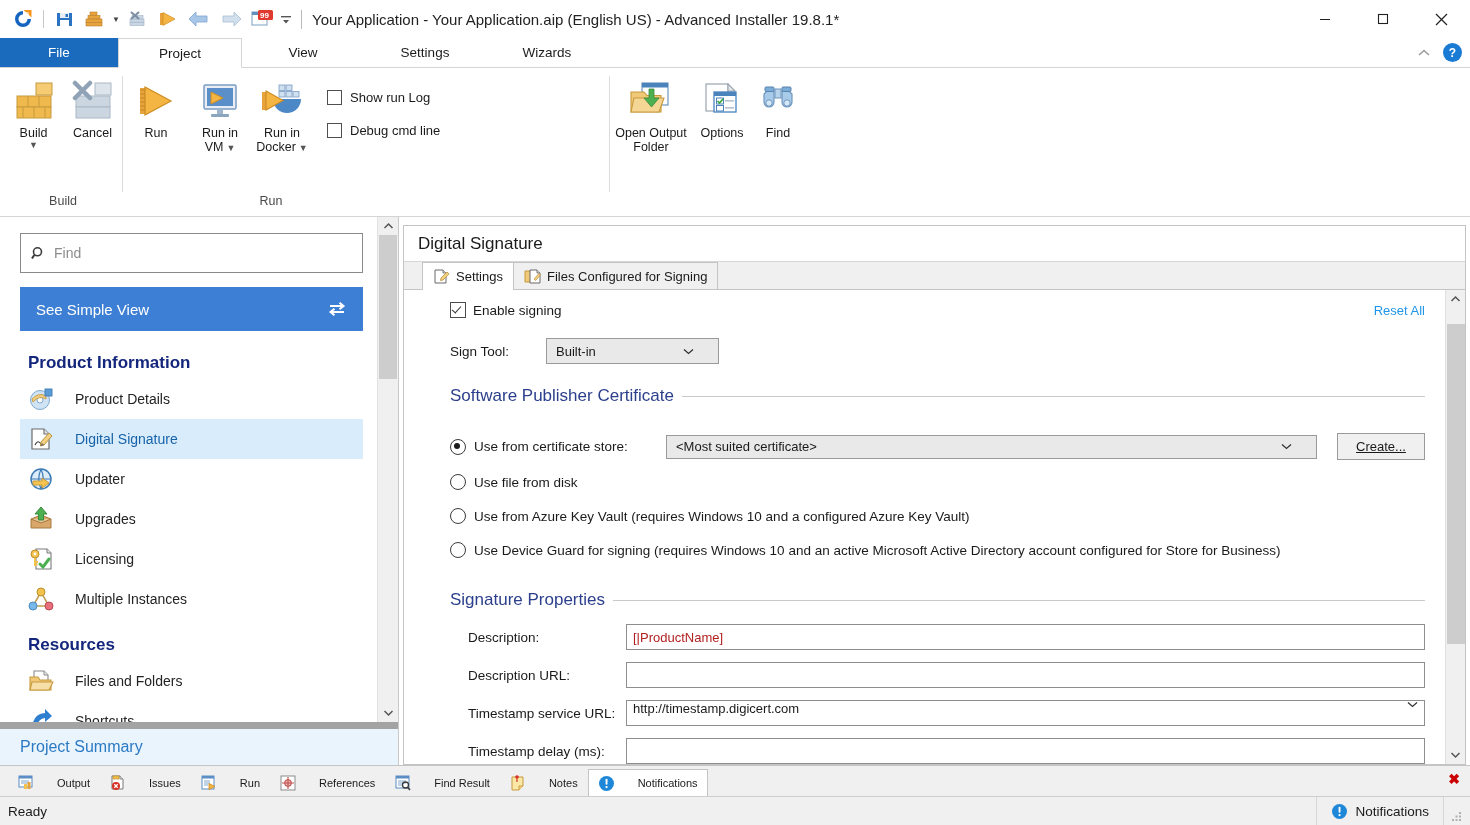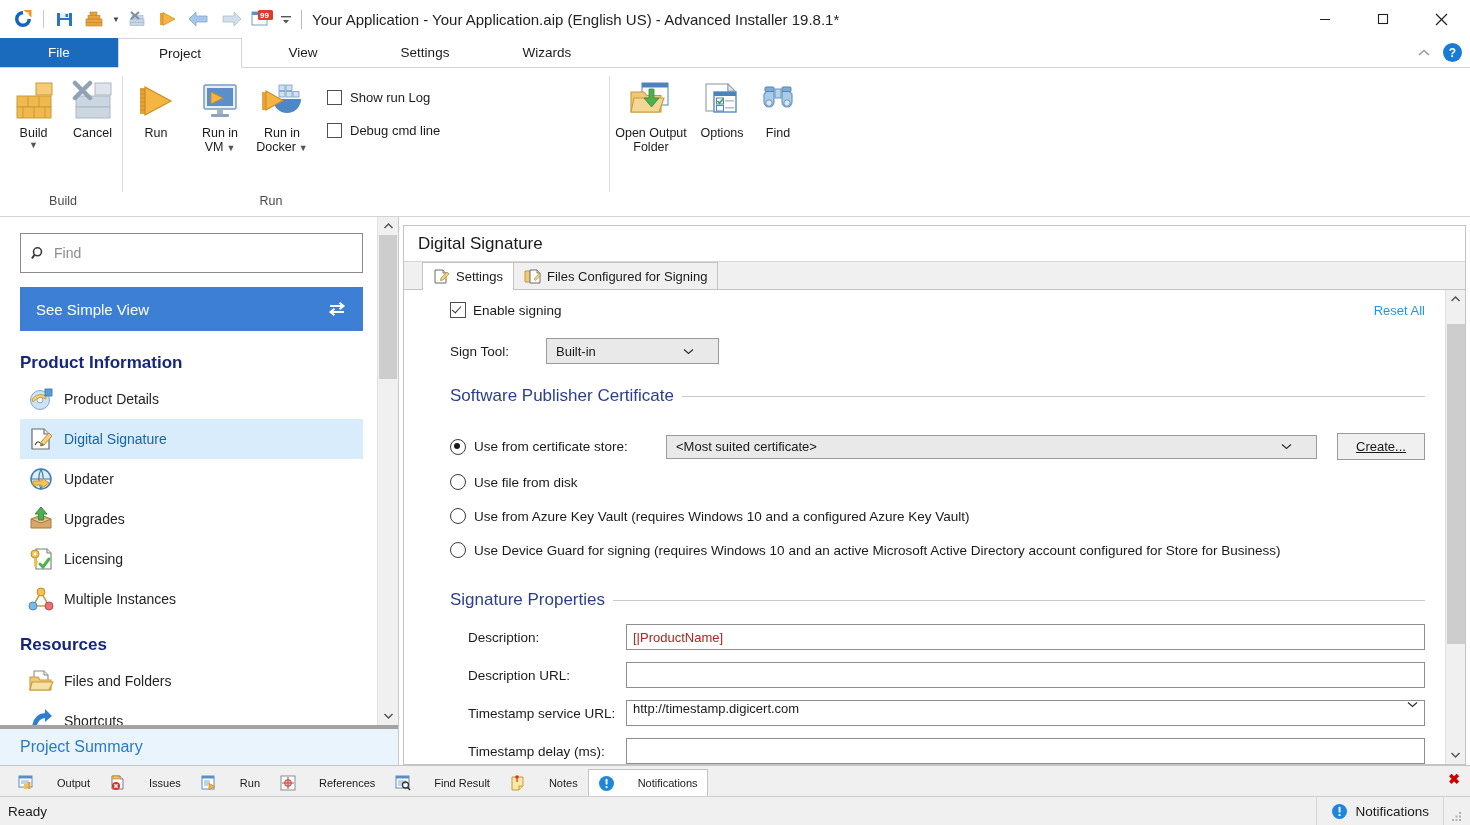--- a/index.html
+++ b/index.html
@@ -102,40 +102,40 @@
     height: 38px; border:1px solid #8a8a8a; display:flex; align-items:center;
     padding: 0 10px; gap:8px; background:#fff; margin-bottom: 14px;
   }
   .findbox .ph { color:#8c8c8c; font-size:14px; }
   .simpleview {
     height: 44px; background:#3d7fd4; color:#fff;
     display:flex; align-items:center; justify-content:space-between;
     padding: 0 16px; font-size:15px; margin-bottom: 22px; cursor:default;
   }
   .nav-head {
-    color:#15277d; font-size:17px; font-weight:bold; margin: 0 0 6px 0;
+    color:#15277d; font-size:17px; font-weight:bold; margin: 0 0 6px 8px;
   }
   .nav-head.second { margin-top: 16px; }
   .navitem {
-    height: 40px; display:flex; align-items:center; gap:8px;
+    height: 40px; display:flex; align-items:center; gap:19px;
     padding-left: 6px; cursor:default; font-size:14px; color:#232323;
   }
   .navitem.selected { background:#d9ecfb; color:#1763a8; }
   .navitem .ni { width:30px; height:30px; display:flex; align-items:center; justify-content:center; flex:0 0 30px;}
   .lp-scrollbar {
     width: 20px; background:#f0f0f0; border-left:1px solid #e2e2e2;
     display:flex; flex-direction:column; align-items:center;
   }
   .sb-arrow { height:18px; width:20px; display:flex;align-items:center;justify-content:center;font-size:10px;color:#555; }
   .sb-track { flex:1; width:20px; position:relative; }
   .sb-thumb { position:absolute; left:1px; width:18px; background:#cdcdcd; }
   .projsummary {
     height: 36px; background:#eaf4fd; color:#2b7ac4; font-size:16px;
     display:flex; align-items:center; padding-left:20px; cursor:default;
-    border-top:4px solid #a3a3a3;
+    border-top:7px solid #a3a3a3;
   }
 
   
   .rightpane { flex:1; display:flex; flex-direction:column; min-width:0; background:#fff; padding: 8px 4px 0 4px; }
   .panel { border:1px solid #c4c4c4; flex:1; display:flex; flex-direction:column; min-height:0; }
   .panel-title {
     height: 35px; min-height:35px; display:flex; align-items:center;
     padding-left: 14px; font-size:17px; color:#1a1a1a;
     border-bottom:1px solid #d6d6d6; background:#fff;
   }

